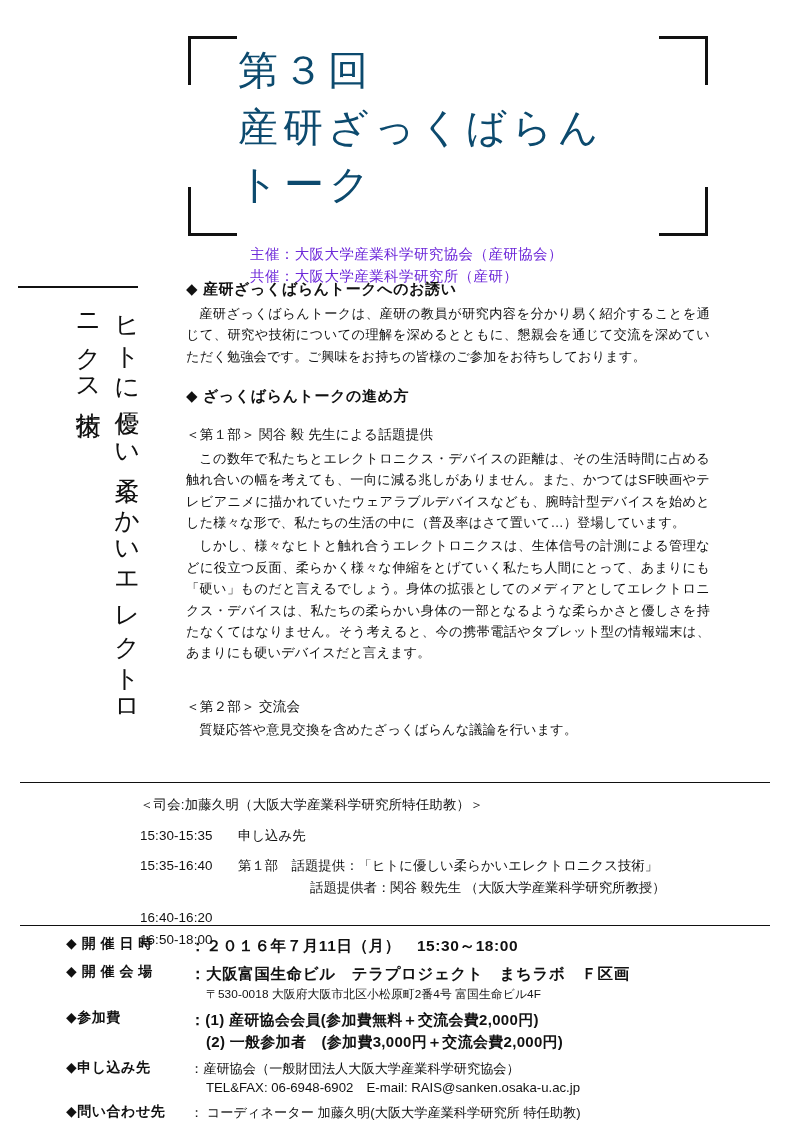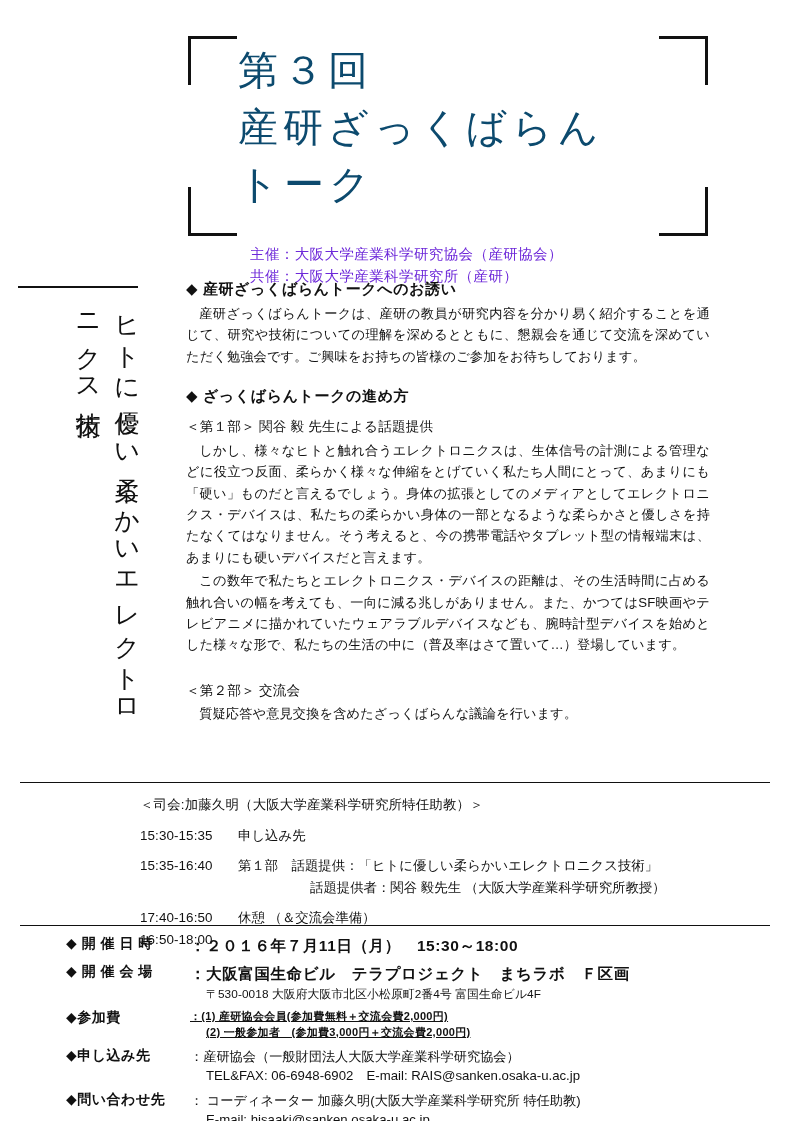--- a/index.html
+++ b/index.html
@@ -118,21 +118,21 @@
     line-height: 1.62;
     letter-spacing: 0.15px;
     text-align: justify;
     margin: 0 0 2px 0;
     text-indent: 1em;
     color: #111;
   }
   .subhead {
     font-size: 13.6px;
     line-height: 1.6;
-    margin: 10px 0 2px 0;
+    margin: 18px 0 2px 0;
     letter-spacing: 0.2px;
   }
   .gap-s { height: 12px; }
   .gap-m { height: 18px; }
 
   
   .hr {
     position: absolute;
     left: 20px;
     width: 750px;
@@ -194,23 +194,22 @@
     letter-spacing: 0.5px;
   }
   .ivalue { flex: 1; line-height: 1.45; }
   .big {
     font-weight: bold;
     font-size: 15.5px;
     letter-spacing: 0.6px;
   }
   .mid {
     font-weight: bold;
-    font-size: 11px;
+    font-size: 15px;
     letter-spacing: 0.3px;
-    text-decoration: underline;
   }
   .small {
     font-size: 11.8px;
     letter-spacing: 0.1px;
   }
   .plain { font-size: 13.2px; }
   .indent2 { margin-left: 16px; }
 </style>
 </head>
 <body>
@@ -241,22 +240,22 @@
 
   <div class="body-col">
 
     <div class="sec-head">◆ 産研ざっくばらんトークへのお誘い</div>
     <p class="para">産研ざっくばらんトークは、産研の教員が研究内容を分かり易く紹介することを通じて、研究や技術についての理解を深めるとともに、懇親会を通じて交流を深めていただく勉強会です。ご興味をお持ちの皆様のご参加をお待ちしております。</p>
 
     <div class="gap-m"></div>
 
     <div class="sec-head">◆ ざっくばらんトークの進め方</div>
     <div class="subhead">＜第１部＞ 関谷 毅 先生による話題提供</div>
+    <p class="para">この数年で私たちとエレクトロニクス・デバイスの距離は、その生活時間に占める触れ合いの幅を考えても、一向に減る兆しがありません。また、かつてはSF映画やテレビアニメに描かれていたウェアラブルデバイスなども、腕時計型デバイスを始めとした様々な形で、私たちの生活の中に（普及率はさて置いて…）登場しています。</p>
     <p class="para">しかし、様々なヒトと触れ合うエレクトロニクスは、生体信号の計測による管理などに役立つ反面、柔らかく様々な伸縮をとげていく私たち人間にとって、あまりにも「硬い」ものだと言えるでしょう。身体の拡張としてのメディアとしてエレクトロニクス・デバイスは、私たちの柔らかい身体の一部となるような柔らかさと優しさを持たなくてはなりません。そう考えると、今の携帯電話やタブレット型の情報端末は、あまりにも硬いデバイスだと言えます。</p>
-    <p class="para">この数年で私たちとエレクトロニクス・デバイスの距離は、その生活時間に占める触れ合いの幅を考えても、一向に減る兆しがありません。また、かつてはSF映画やテレビアニメに描かれていたウェアラブルデバイスなども、腕時計型デバイスを始めとした様々な形で、私たちの生活の中に（普及率はさて置いて…）登場しています。</p>
 
     <div class="gap-s"></div>
 
     <div class="subhead">＜第２部＞ 交流会</div>
     <p class="para">質疑応答や意見交換を含めたざっくばらんな議論を行います。</p>
   </div>
 
   <div class="hr one"></div>
 
   <div class="schedule">
@@ -272,22 +271,21 @@
       <div class="sbody">第１部　話題提供：「ヒトに優しい柔らかいエレクトロニクス技術」</div>
     </div>
     <div class="srow">
       <div class="stime"></div>
       <div class="sbody">
           <span class="sub">話題提供者：関谷 毅先生 （大阪大学産業科学研究所教授）</span>
         </div>
     </div>
 
     <div class="srow tight">
-      <div class="stime">17:40-16:50</div>
-      <div class="sbody">休憩 （＆交流会準備）</div>
+      <div class="stime">16:40-16:20</div>
     </div>
 
     <div class="srow tight">
       <div class="stime">16:50-18:00</div>
     </div>
   </div>
 
   <div class="hr two"></div>
 
   <div class="info">

